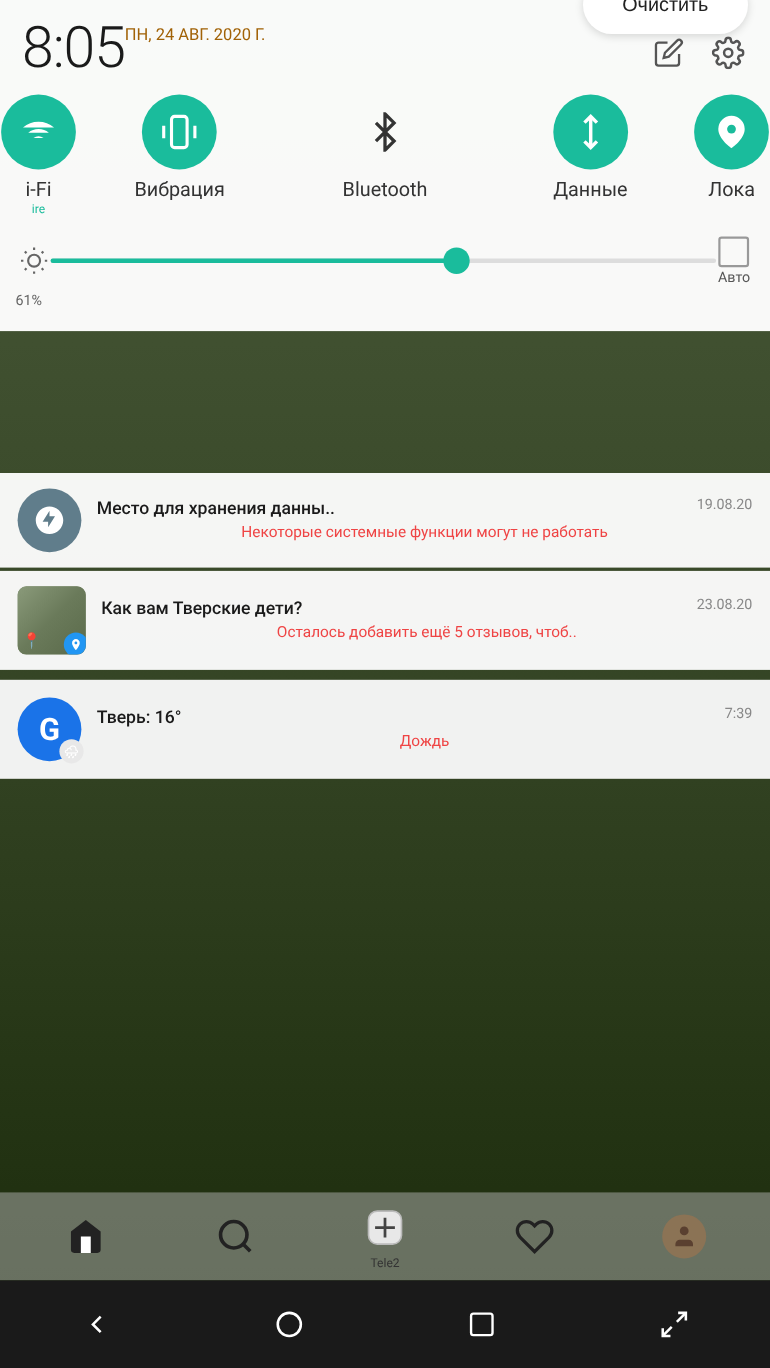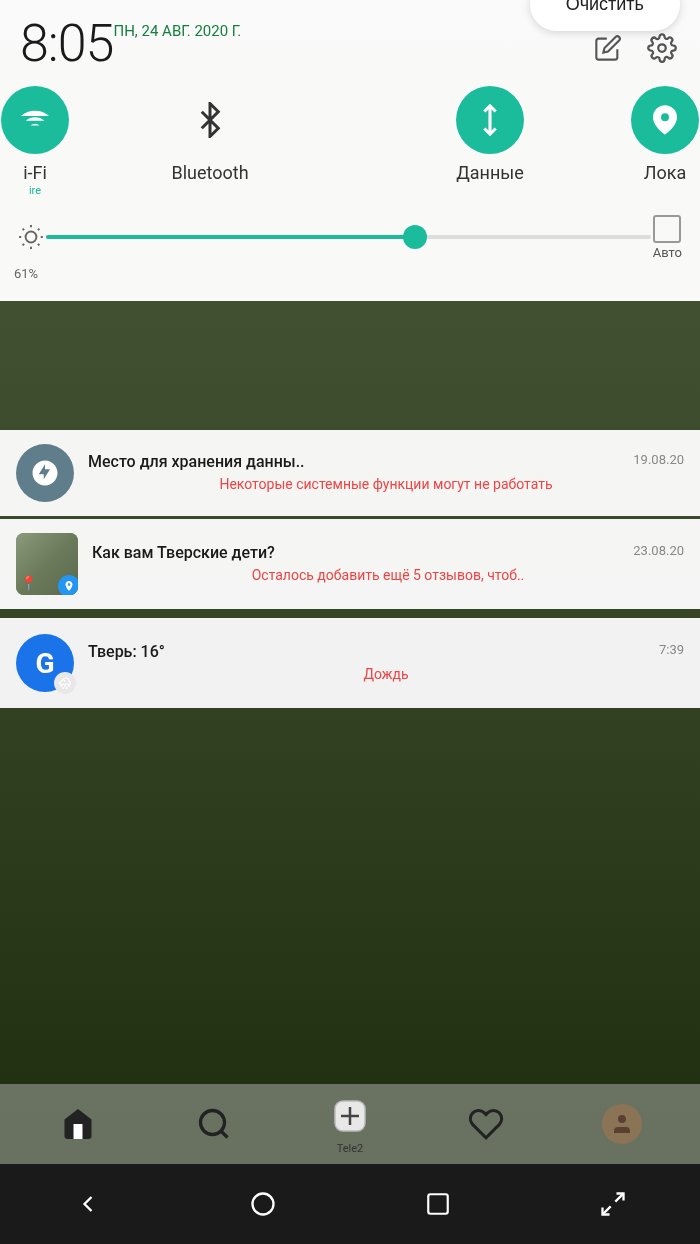--- a/index.html
+++ b/index.html
@@ -49,21 +49,21 @@
     .time {
       font-size: 52px;
       font-weight: 300;
       color: #1a1a1a;
       line-height: 1;
       letter-spacing: -1px;
     }
 
     .date {
       font-size: 15px;
-      color: #15803d;
+      color: #a16207;
       margin-top: 4px;
     }
 
     .status-icons {
       display: flex;
       align-items: center;
       gap: 18px;
       margin-top: 12px;
     }
 
@@ -425,20 +425,30 @@
       <div class="toggle-item" style="max-width:70px; overflow:hidden;">
         <div class="toggle-circle active" style="width:68px;height:68px;">
           <svg width="32" height="32" viewBox="0 0 24 24" fill="white">
             <path d="M5 12.55a11 11 0 0 1 14.08 0M1.42 9a16 16 0 0 1 21.16 0M8.53 16.11a6 6 0 0 1 6.95 0M12 20h.01"></path>
           </svg>
         </div>
         <span class="toggle-label">i-Fi</span>
         <span class="toggle-label" style="font-size:11px;color:#1abc9c;">ire</span>
       </div>
 
+      <div class="toggle-item">
+        <div class="toggle-circle active">
+          <svg width="34" height="34" viewBox="0 0 24 24" fill="none" stroke="white" stroke-width="2">
+            <rect x="7" y="2" width="10" height="20" rx="2" ry="2"></rect>
+            <line x1="2" y1="8" x2="2" y2="16"></line>
+            <line x1="22" y1="8" x2="22" y2="16"></line>
+          </svg>
+        </div>
+        <span class="toggle-label">Вибрация</span>
+      </div>
 
       <div class="toggle-item">
         <div class="toggle-circle" style="background:transparent;">
           <svg width="36" height="36" viewBox="0 0 24 24" fill="none" stroke="#333" stroke-width="2">
             <polyline points="6.5 6.5 17.5 17.5 12 23 12 1 17.5 6.5 6.5 17.5"></polyline>
           </svg>
         </div>
         <span class="toggle-label">Bluetooth</span>
       </div>
 

